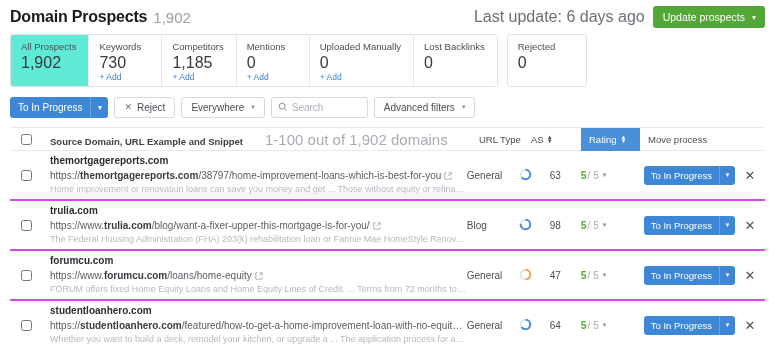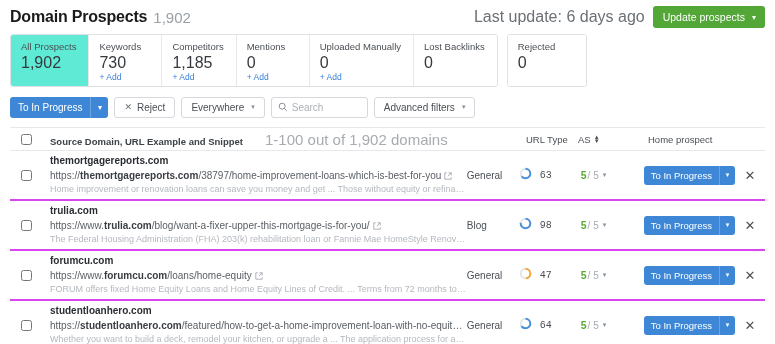--- a/index.html
+++ b/index.html
@@ -135,21 +135,21 @@
   .trow {
     display: flex; align-items: center; min-height: 50px;
     border-bottom: 2px solid #d946ef; background: #fff;
   }
   .domain { font-size: 10px; font-weight: bold; color: #2a2e33; line-height: 14px; }
   .url-line { font-size: 10px; color: #5b6066; line-height: 15px; white-space: nowrap; overflow: hidden; text-overflow: ellipsis; }
   .url-line .bold { font-weight: bold; color: #3a3e43; }
   .ext-ico { display: inline-block; margin-left: 3px; vertical-align: -1px; }
   .snippet { font-size: 9px; color: #b4b9bf; line-height: 13px; white-space: nowrap; overflow: hidden; text-overflow: ellipsis; }
   .cell-type { font-size: 10px; color: #4a4f55; margin-top: 29px; }
-  .as-cell { display: flex; align-items: center; gap: 8px; font-family: Liberation Mono, monospace; }
+  .as-cell { display: flex; align-items: center; gap: 18px; }
   .as-num { font-size: 10px; color: #4a4f55; }
   .rating-cell { font-size: 10px; color: #a7acb2; display: flex; align-items: center; gap: 1px; cursor: pointer; }
   .rating-cell .score { color: #5aa832; font-weight: bold; font-size: 10.5px; }
   .rating-cell .caret { font-size: 7px; color: #8a9097; margin-left: 3px; }
   .move-split { display: flex; }
   .move-split .main {
     background: #3e87d6; color: #fff; border: none; border-radius: 3px 0 0 3px;
     font-size: 9.5px; height: 19px; padding: 0 7px; cursor: pointer; font-family: inherit;
     white-space: nowrap;
   }
@@ -256,22 +256,31 @@
     </div>
     <div class="col-as">
       <span class="th-sortable">
         <span>AS</span>
         <span class="sort-ico">
             <span>▲</span>
             <span>▼</span>
           </span>
       </span>
     </div>
+    <div class="col-rating" style="margin-left:-8px">
+      <div class="th-rating-box">
+        <span>Rating</span>
+        <span class="sort-ico">
+            <span>▲</span>
+            <span>▼</span>
+          </span>
+      </div>
+    </div>
     <div class="col-move" style="padding-left:8px">
-      <span class="th-plain">Home prospect</span>
+      <span class="th-plain">Move process</span>
     </div>
     <div class="col-del"></div>
   </div>
   <div id="tbody">
       <div class="trow">
         <div class="col-check">
           <input type="checkbox" style="">
         </div>
         <div class="col-source">
           <div class="domain">themortgagereports.com</div>

